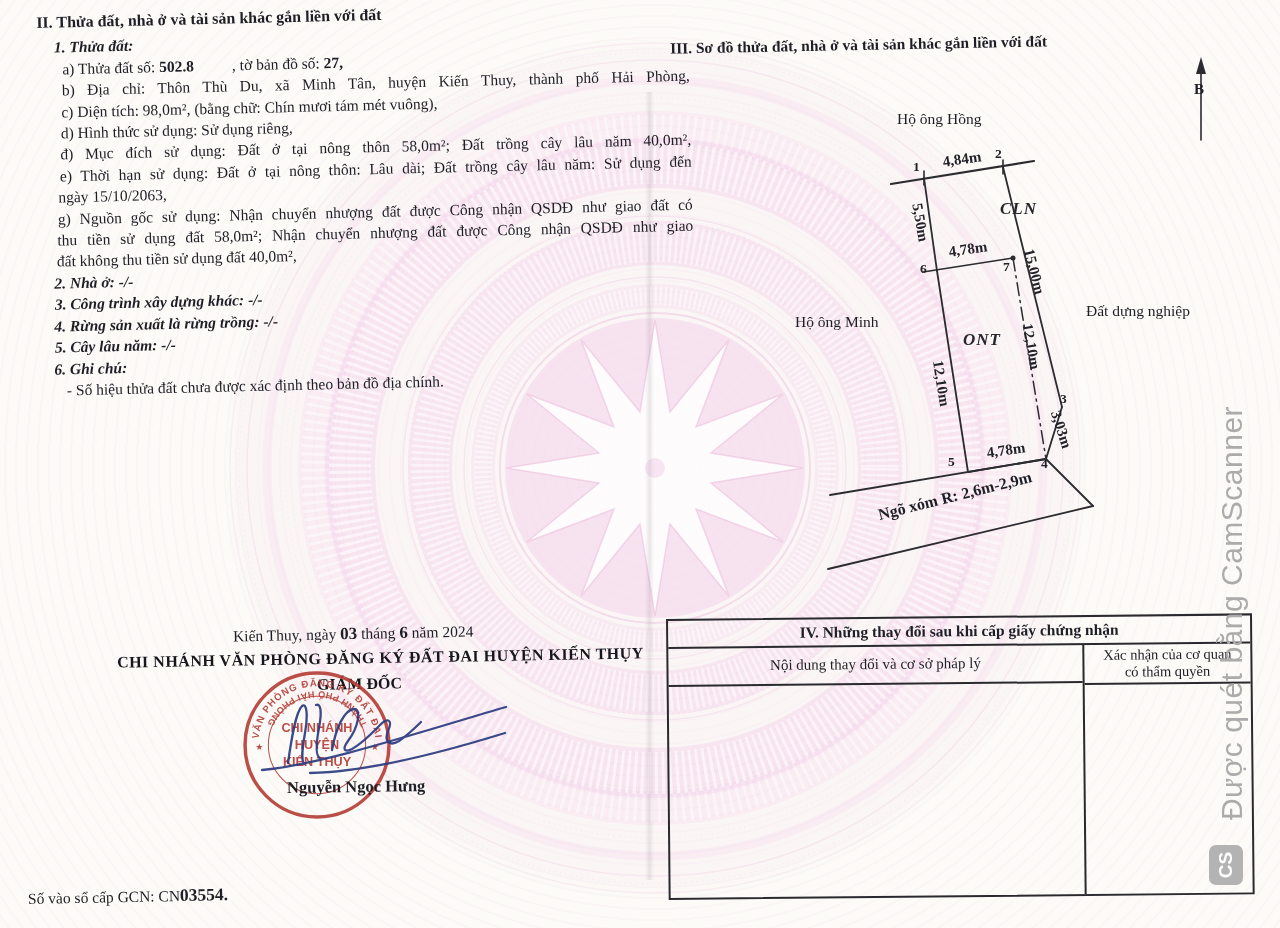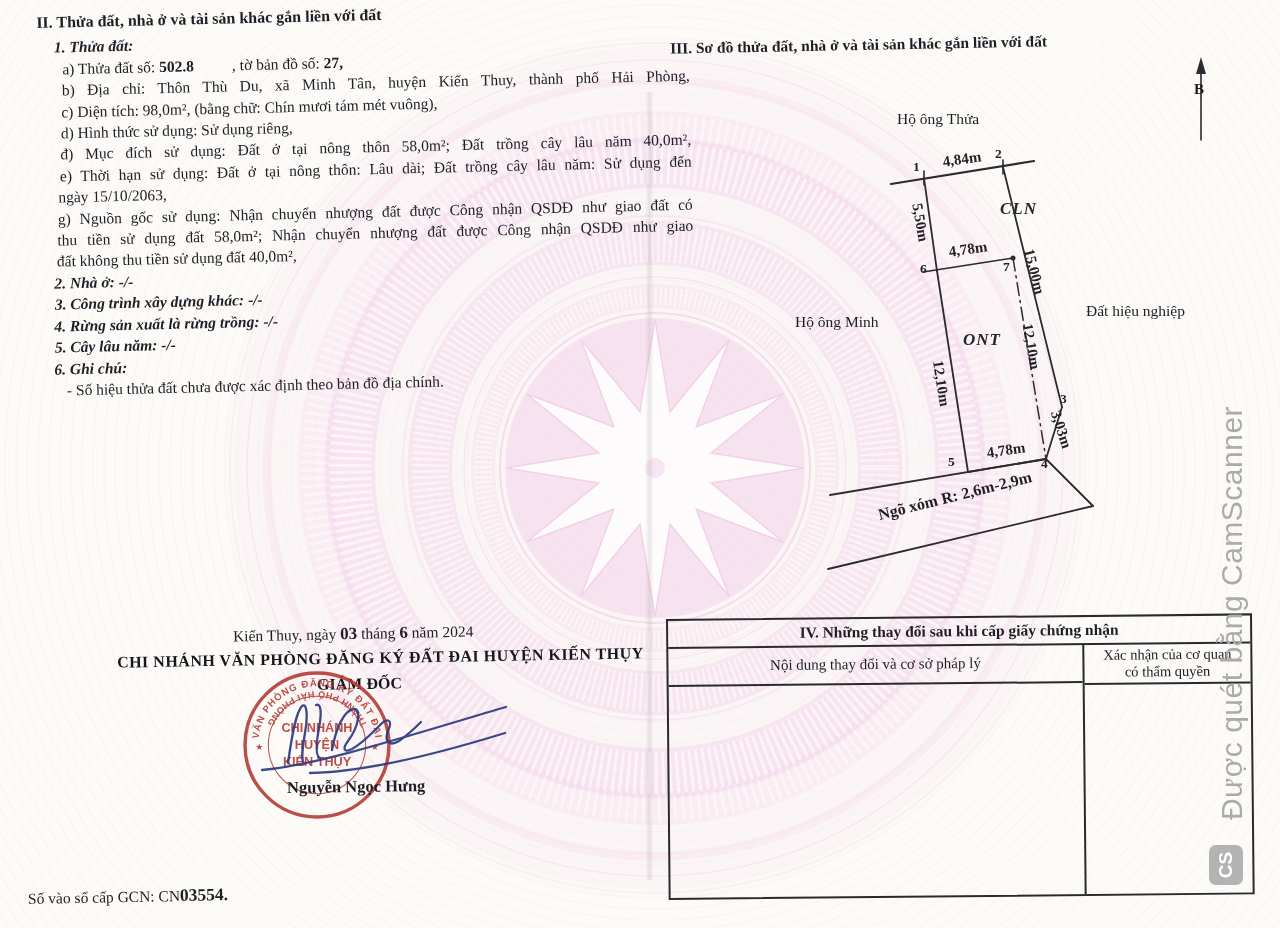--- a/index.html
+++ b/index.html
@@ -131,24 +131,24 @@
       <path d="M1013,258 L1046,459" stroke-width="1.5" stroke-dasharray="13 5 2 5"></path>
       <path d="M830,495 L1046,459" stroke-width="1.8"></path>
       <path d="M1046,459 L1093,506" stroke-width="1.8"></path>
       <path d="M828,569 L1093,506" stroke-width="1.8"></path>
       <path d="M1201,140 L1201,64" stroke-width="1.6"></path>
     </g>
     <circle cx="1013" cy="258" r="2.5" fill="#2b2b30"></circle>
     <polygon points="1196,74 1201,57 1206,74" fill="#2b2b30"></polygon>
   </svg>
 
-  <div class="abs lbl" style="left:897px;top:110px">Hộ ông Thửa</div>
+  <div class="abs lbl" style="left:897px;top:110px">Hộ ông Hồng</div>
   <div class="abs north-b" style="left:1194px;top:81px">B</div>
   <div class="abs lbl" style="left:795px;top:313px">Hộ ông Minh</div>
-  <div class="abs lbl" style="left:1086px;top:302px">Đất hiệu nghiệp</div>
+  <div class="abs lbl" style="left:1086px;top:302px">Đất dựng nghiệp</div>
 
   <div class="abs pt" style="left:913px;top:159px">1</div>
   <div class="abs pt" style="left:995px;top:146px">2</div>
   <div class="abs pt" style="left:1060px;top:391px">3</div>
   <div class="abs pt" style="left:1041px;top:456px">4</div>
   <div class="abs pt" style="left:948px;top:454px">5</div>
   <div class="abs pt" style="left:920px;top:261px">6</div>
   <div class="abs pt" style="left:1003px;top:259px">7</div>
 
   <div class="abs dim" style="left:934px;top:151px;width:56px;transform:rotate(-8deg)">4,84m</div>

